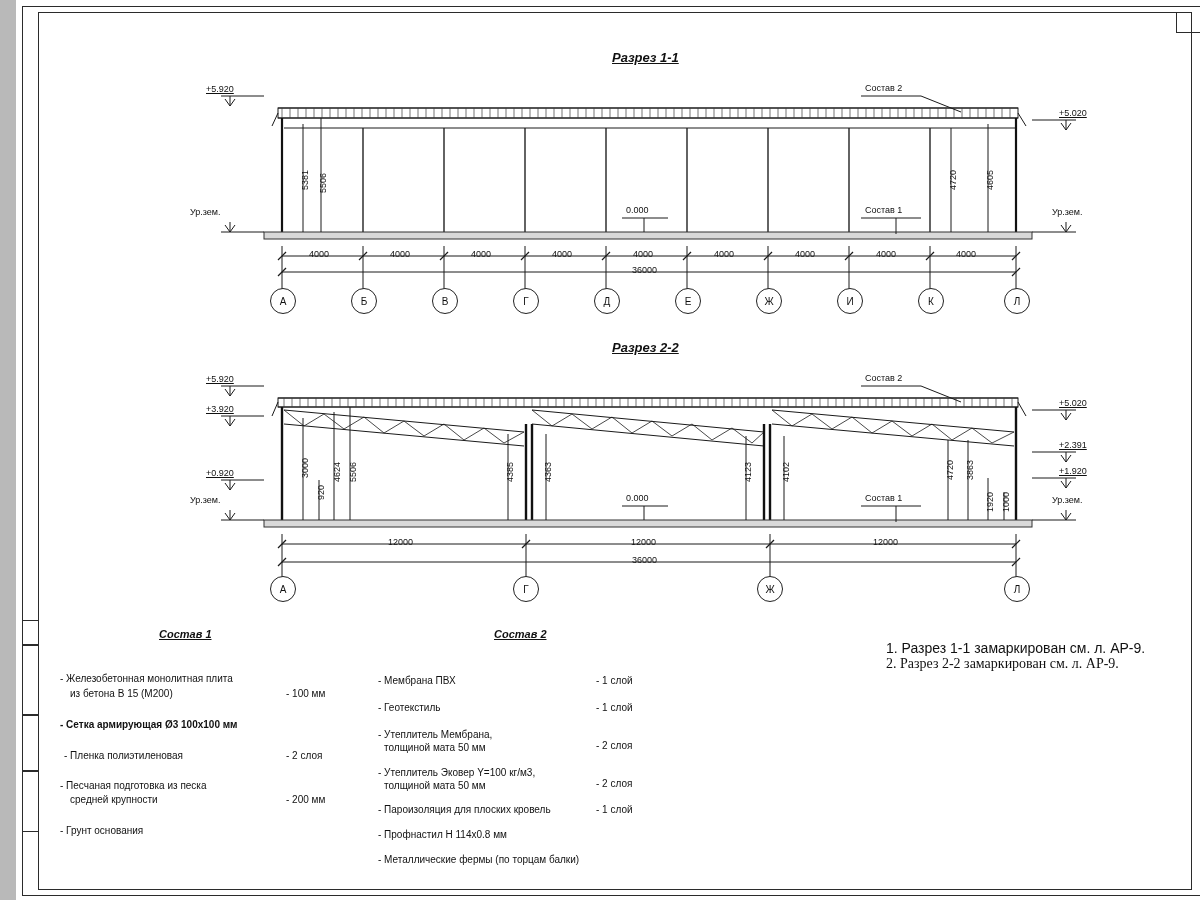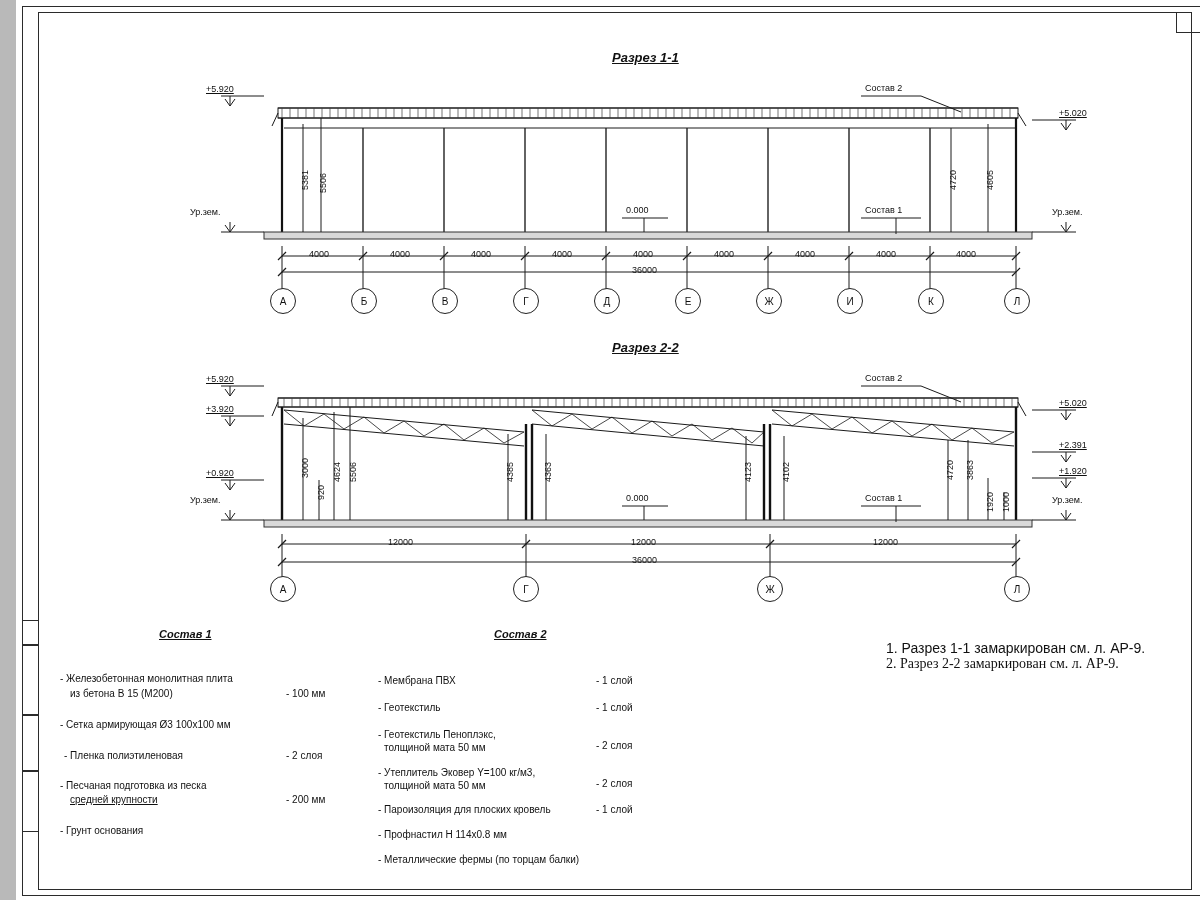--- a/index.html
+++ b/index.html
@@ -538,38 +538,38 @@
   <div class="axis-bub" style="left:741px;top:576px;">Ж</div>
   <div class="axis-bub" style="left:988px;top:576px;">Л</div>
 
   <div class="sectitle" style="left:143px;top:628px;">Состав 1</div>
   <div class="sectitle" style="left:478px;top:628px;">Состав 2</div>
 
   <div class="legend-item" style="left:44px;top:673px;">- Железобетонная  монолитная плита</div>
   <div class="legend-item" style="left:54px;top:688px;">из бетона В 15 (М200)</div>
   <div class="legend-item" style="left:270px;top:688px;">- 100 мм</div>
 
-  <div class="legend-item" style="left:44px;top:719px;">- Сетка армирующая Ø3 100х100 мм</div>
+  <div class="legend-item" style="left:44px;top:719px;font-weight:bold;">- Сетка армирующая Ø3 100х100 мм</div>
 
   <div class="legend-item" style="left:48px;top:750px;">- Пленка полиэтиленовая</div>
   <div class="legend-item" style="left:270px;top:750px;">- 2 слоя</div>
 
   <div class="legend-item" style="left:44px;top:780px;">- Песчаная подготовка из песка</div>
-  <div class="legend-item" style="left:54px;top:794px;text-decoration:underline;">средней крупности</div>
+  <div class="legend-item" style="left:54px;top:794px;">средней крупности</div>
   <div class="legend-item" style="left:270px;top:794px;">- 200 мм</div>
 
   <div class="legend-item" style="left:44px;top:825px;">- Грунт основания</div>
 
   <div class="legend-item" style="left:362px;top:675px;">- Мембрана ПВХ</div>
   <div class="legend-item" style="left:580px;top:675px;">- 1 слой</div>
 
   <div class="legend-item" style="left:362px;top:702px;">- Геотекстиль</div>
   <div class="legend-item" style="left:580px;top:702px;">- 1 слой</div>
 
-  <div class="legend-item" style="left:362px;top:729px;">- Геотекстиль Пеноплэкс,</div>
+  <div class="legend-item" style="left:362px;top:729px;">- Утеплитель Мембрана,</div>
   <div class="legend-item" style="left:368px;top:742px;">толщиной мата 50 мм</div>
   <div class="legend-item" style="left:580px;top:740px;">- 2 слоя</div>
 
   <div class="legend-item" style="left:362px;top:767px;">- Утеплитель Эковер Y=100 кг/м3,</div>
   <div class="legend-item" style="left:368px;top:780px;">толщиной мата 50 мм</div>
   <div class="legend-item" style="left:580px;top:778px;">- 2 слоя</div>
 
   <div class="legend-item" style="left:362px;top:804px;">- Пароизоляция для плоских кровель</div>
   <div class="legend-item" style="left:580px;top:804px;">- 1 слой</div>
 

